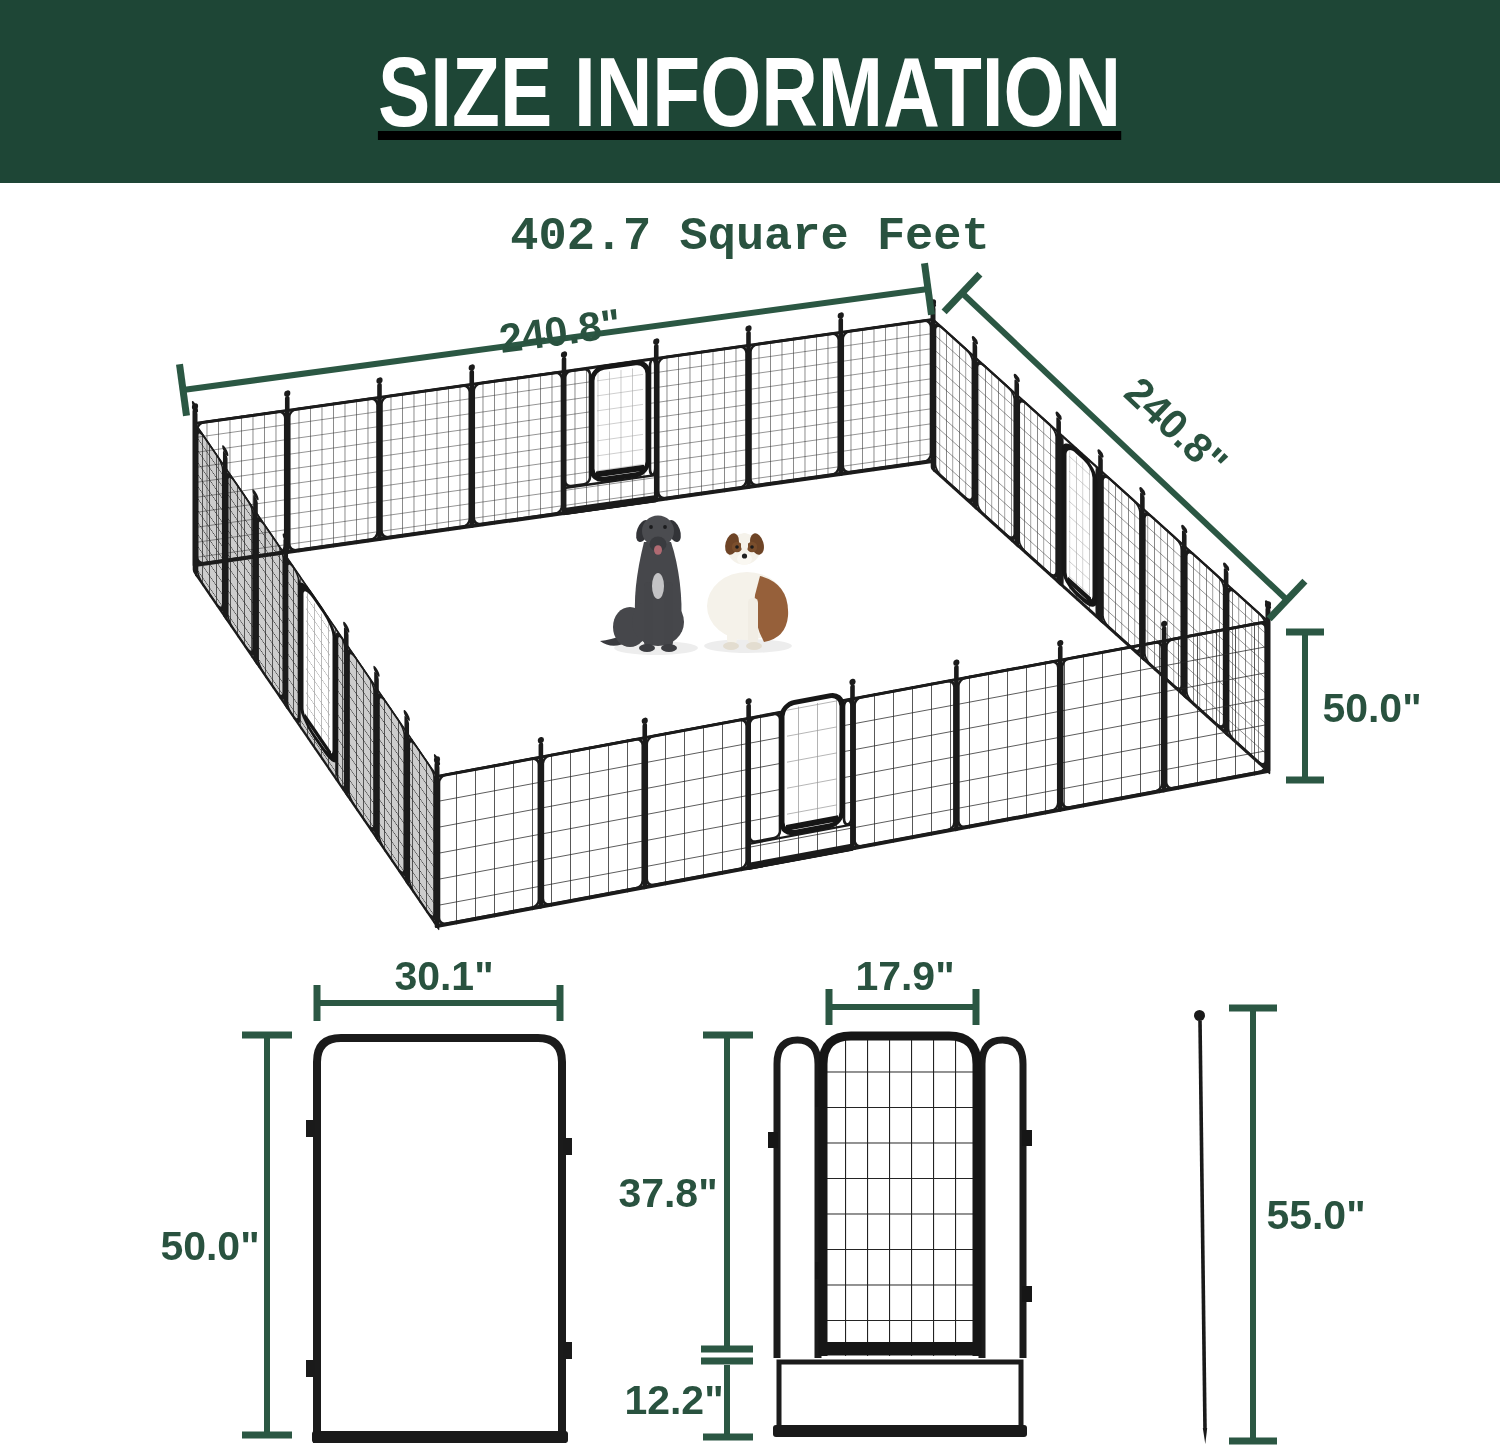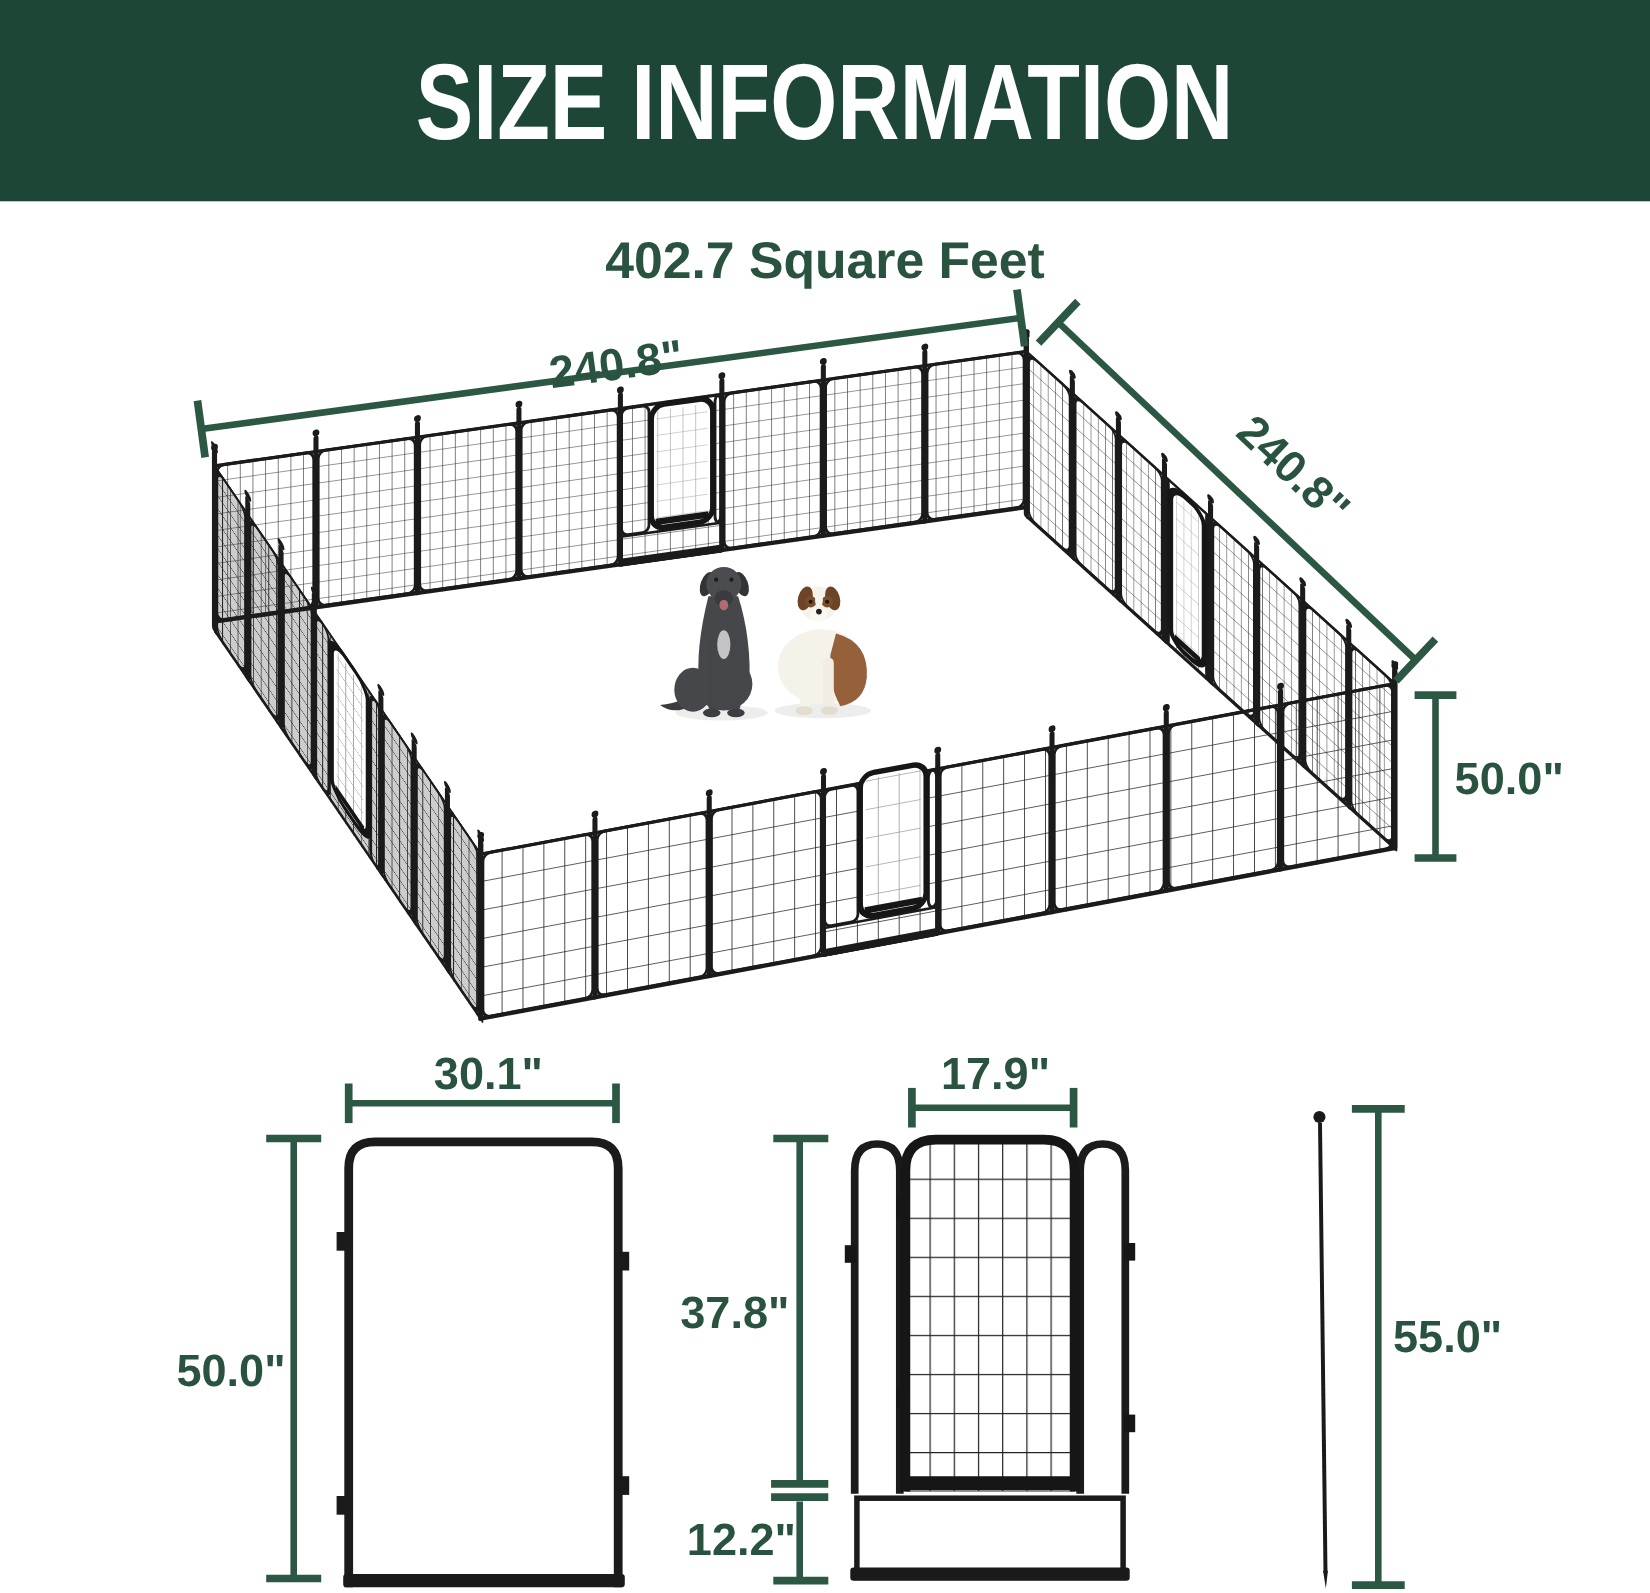--- a/index.html
+++ b/index.html
@@ -3,25 +3,25 @@
 <meta charset="utf-8">
 <style>
   :root{
     --header-bg:#1e4636; --header-text:#ffffff;
     --dim-color:#2b5743; --label-color:#29523f; --mesh-color:#1b1b1b;
   }
   html,body{margin:0;padding:0;background:#ffffff;}
   .page{position:relative;width:1500px;height:1448px;background:#ffffff;overflow:hidden;
         font-family:"Liberation Sans",sans-serif;}
   .header{position:absolute;left:0;top:0;width:1500px;height:183px;background:var(--header-bg);
-          display:flex;align-items:center;justify-content:center;}
+          display:flex;align-items:center;justify-content:center;text-decoration:underline;}
   .header h1{margin:0;color:var(--header-text);font-size:98px;font-weight:800;line-height:1;
              letter-spacing:0px;white-space:nowrap;transform:scaleX(0.80);transform-origin:center;}
   .subtitle{position:absolute;left:0;top:213px;width:1500px;text-align:center;
-            color:var(--label-color);font-size:47px;font-weight:700;line-height:1;}
+            color:var(--label-color);font-size:47px;font-weight:700;line-height:1;font-family:Liberation Mono, monospace;}
   svg.scene{position:absolute;left:0;top:0;}
   .dim-line{stroke:var(--dim-color);stroke-width:6;fill:none;}
   .dim-cap{stroke:var(--dim-color);stroke-width:7;fill:none;}
   .dim-label{font-family:"Liberation Sans",sans-serif;font-size:41px;font-weight:700;
              fill:var(--label-color);text-anchor:middle;dominant-baseline:central;}
   .frame{stroke:var(--mesh-color);fill:none;}
 </style>
 </head>
 <body>
 

